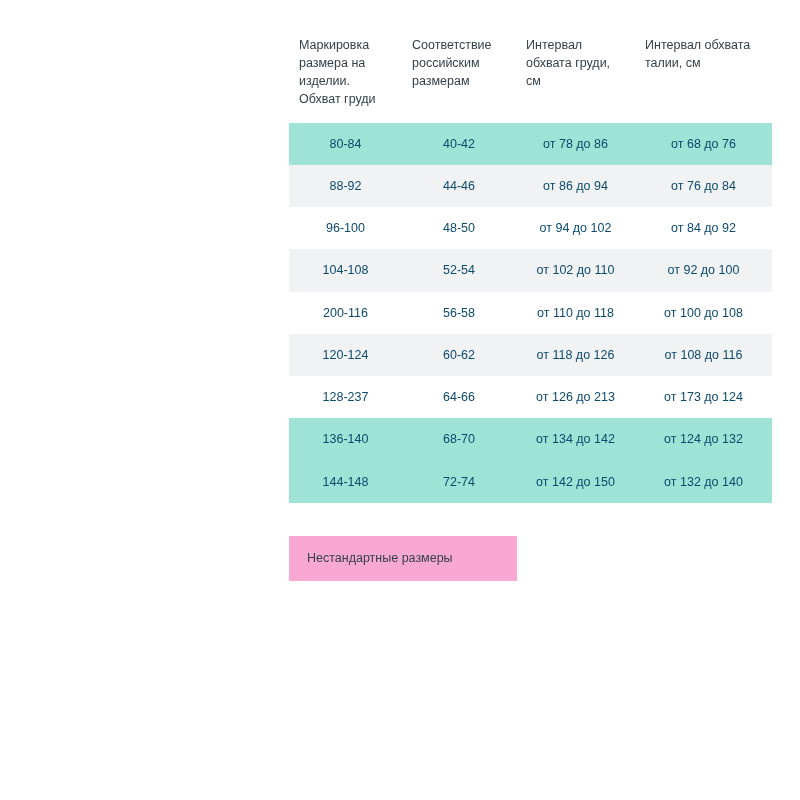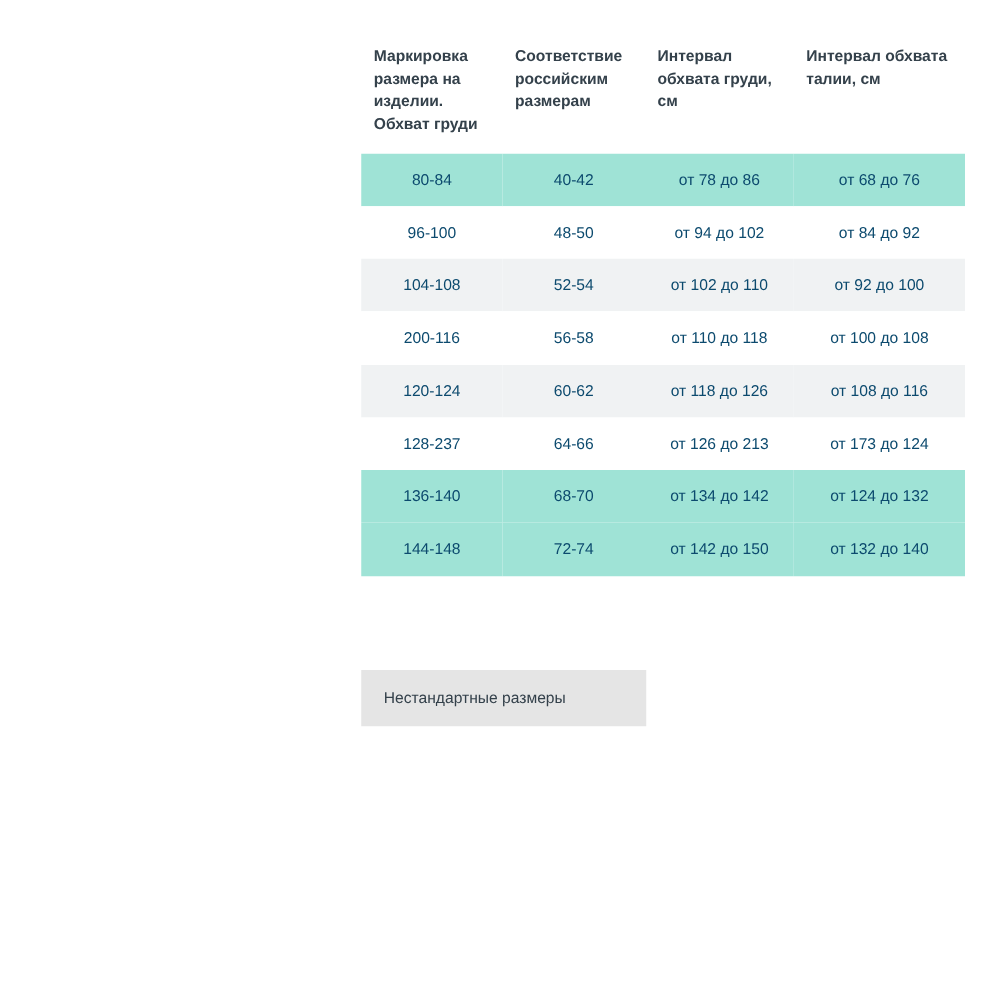--- a/index.html
+++ b/index.html
@@ -65,21 +65,21 @@
   }
   table.size-table col.c1 { width: 113px; }
   table.size-table col.c2 { width: 114px; }
   table.size-table col.c3 { width: 119px; }
   table.size-table col.c4 { width: 137px; }
 
   table.size-table th {
     text-align: left;
     vertical-align: top;
     font-size: 12.5px;
-    font-weight: bold;
+    font-weight: normal;
     line-height: 1.45;
     color: #34414b;
     padding: 8px 10px 14px 10px;
   }
   table.size-table td {
     text-align: center;
     vertical-align: middle;
     font-size: 12.5px;
     line-height: 1.3;
     color: #0c4a6e;
@@ -88,21 +88,21 @@
   }
   tr.r-mint td { background: #9fe3d6; }
   tr.r-grey td { background: #f0f2f3; }
   tr.r-white td { background: #ffffff; margin-top: 20px; }
 
   .nonstandard {
     position: absolute;
     left: 289px;
     top: 536px;
     width: 228px;
-    background: #e5e5e5;
+    background: #f9a8d4;
     color: #34414b;
     font-size: 12.5px;
     padding: 15px 0 16px 18px;
     box-sizing: border-box;
   }
 </style>
 </head>
 <body>
 
 <div class="page">
@@ -123,20 +123,26 @@
           <th>Интервал обхвата груди, см</th>
           <th>Интервал обхвата талии, см</th>
         </tr>
       </thead>
       <tbody id="table-body">
           <tr class="r-mint">
             <td>80-84</td>
             <td>40-42</td>
             <td>от 78 до 86</td>
             <td>от 68 до 76</td>
+          </tr>
+          <tr class="r-grey">
+            <td>88-92</td>
+            <td>44-46</td>
+            <td>от 86 до 94</td>
+            <td>от 76 до 84</td>
           </tr>
           <tr class="r-white">
             <td>96-100</td>
             <td>48-50</td>
             <td>от 94 до 102</td>
             <td>от 84 до 92</td>
           </tr>
           <tr class="r-grey">
             <td>104-108</td>
             <td>52-54</td>

